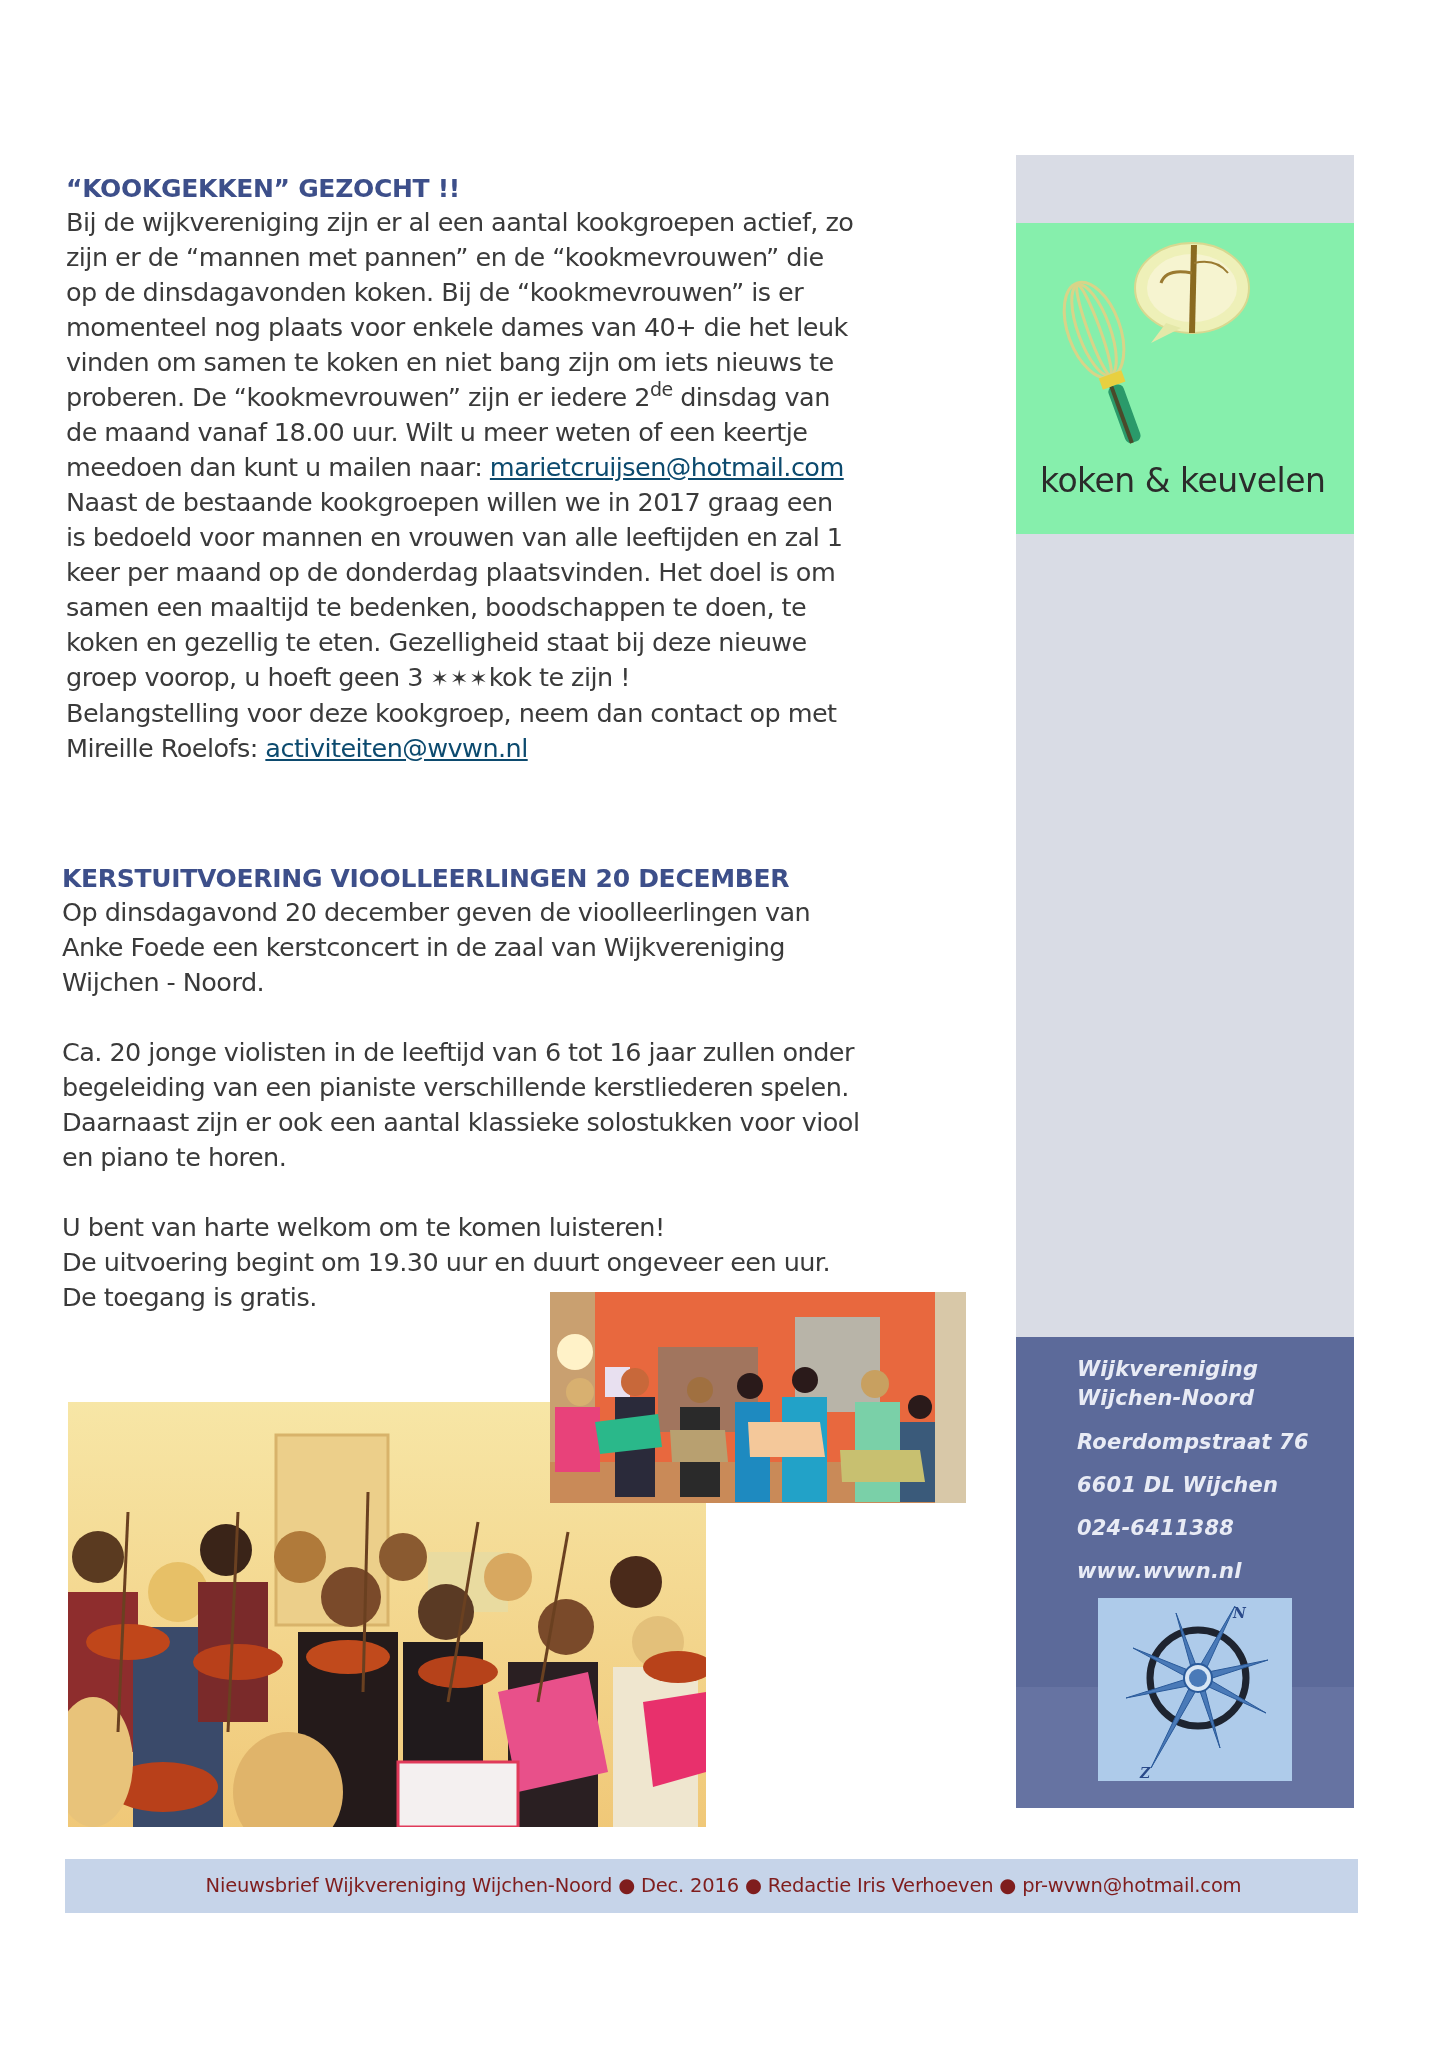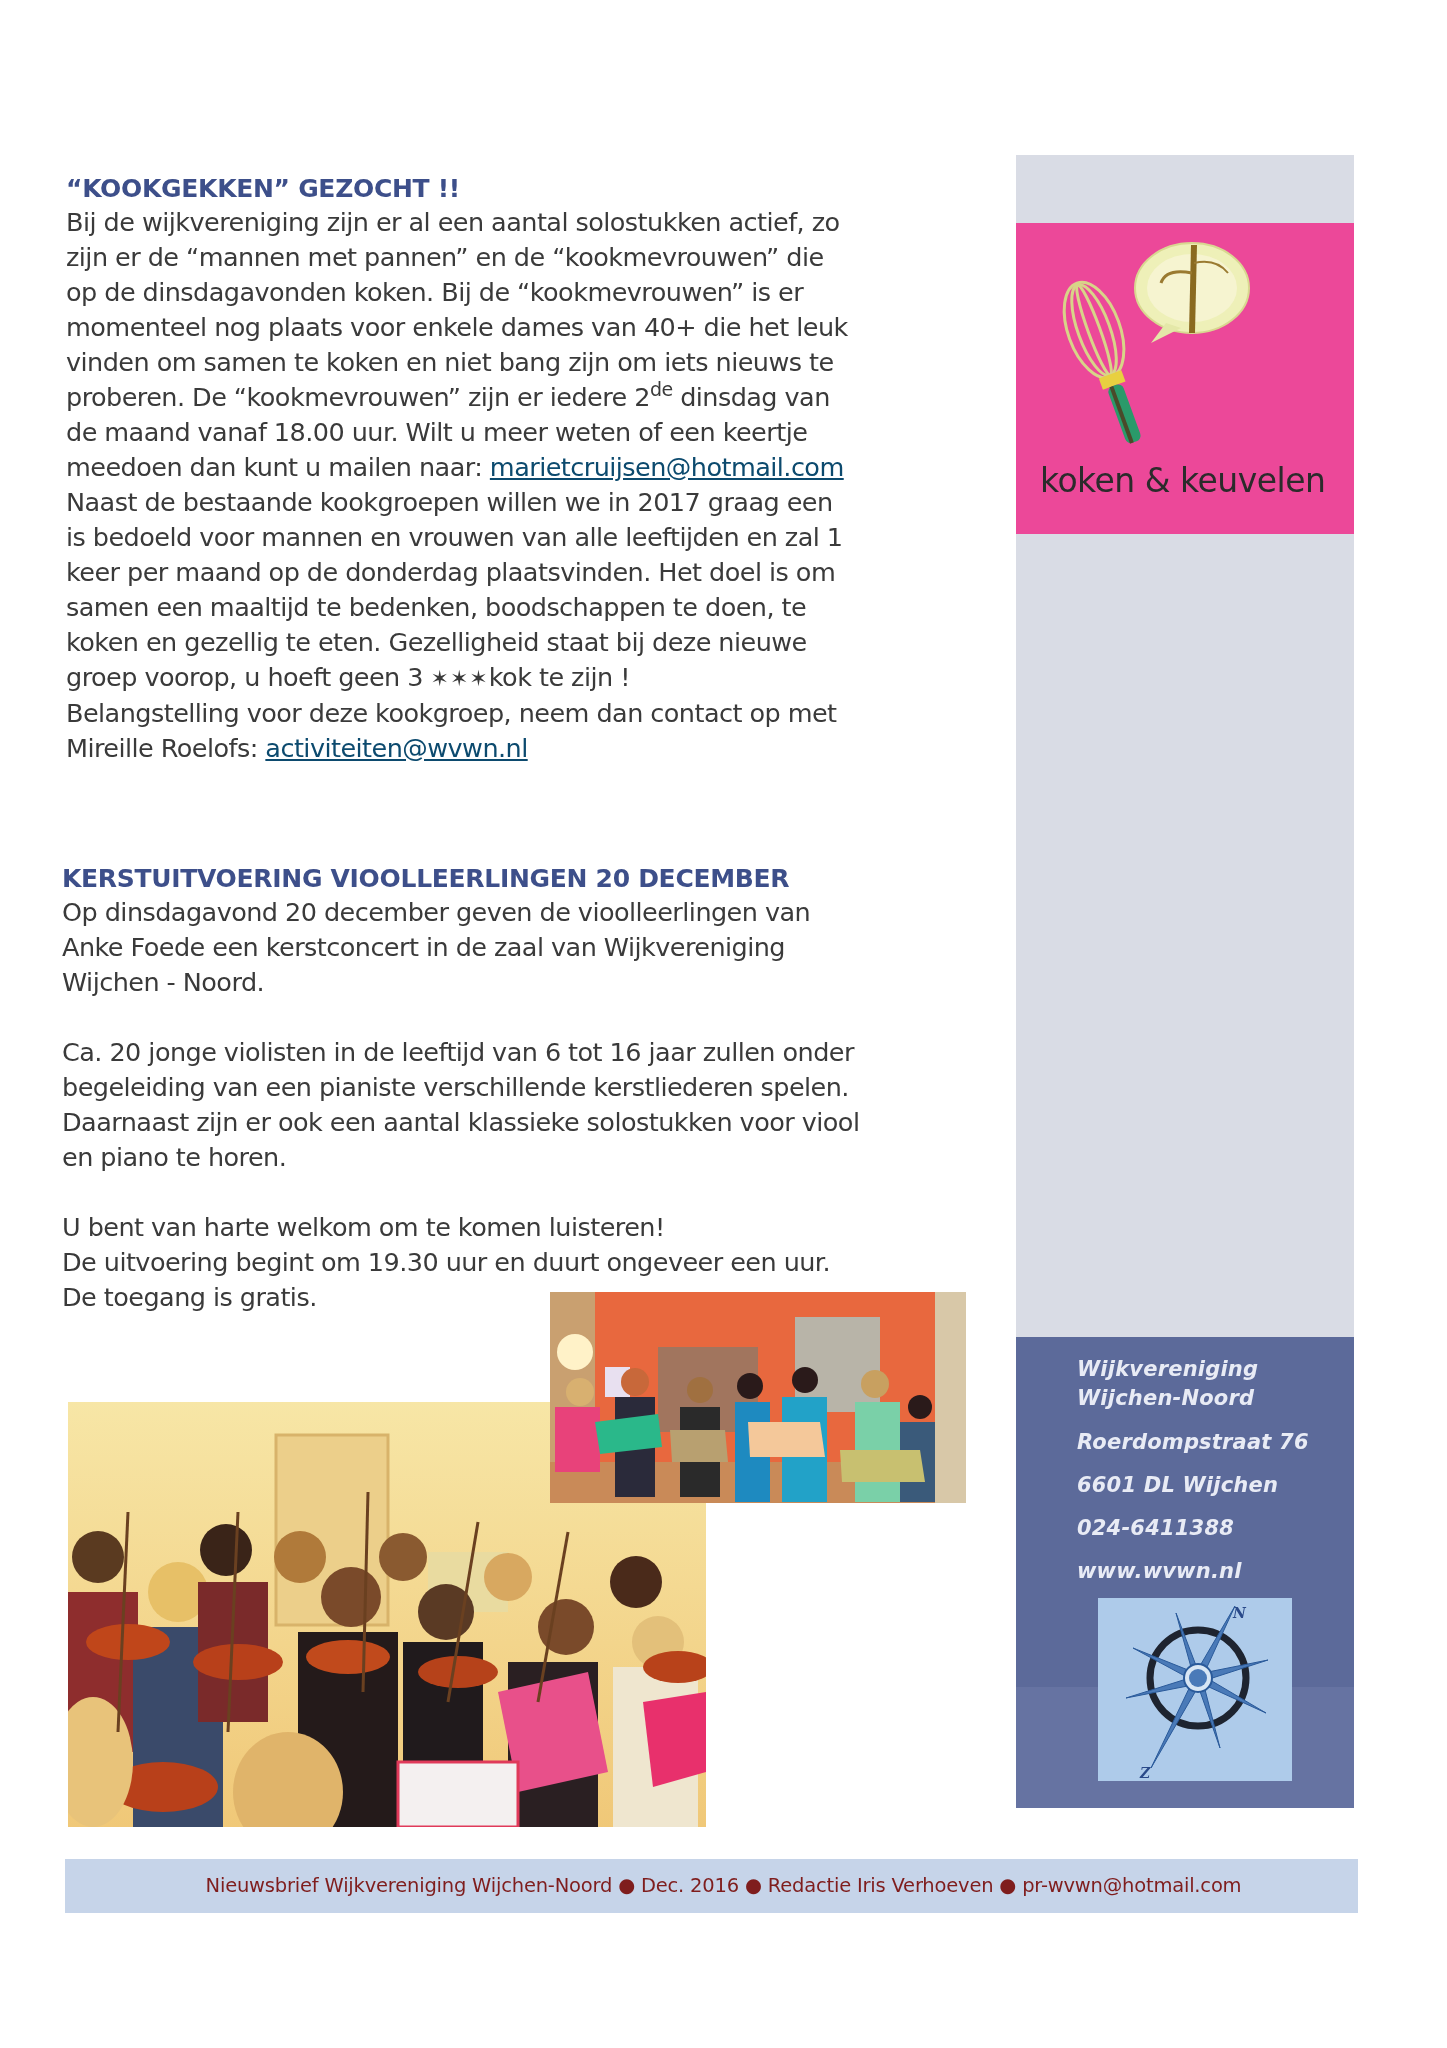--- a/index.html
+++ b/index.html
@@ -22,21 +22,21 @@
   .footer-text { color: #7f1d1d; font-size: 19.5px; white-space: nowrap; letter-spacing: -0.2px; }
 
   .photo { overflow: hidden; }
 </style>
 </head>
 <body>
 
 <div class="abs heading" style="left:66px; top:174px;">“KOOKGEKKEN” GEZOCHT !!</div>
 
 <div class="abs" style="left:66px; top:205px;">
-  <div class="body-line">Bij de wijkvereniging zijn er al een aantal solostukken actief, zo</div>
+  <div class="body-line">Bij de wijkvereniging zijn er al een aantal kookgroepen actief, zo</div>
   <div class="body-line">zijn er de “mannen met pannen” en de “kookmevrouwen” die</div>
   <div class="body-line">op de dinsdagavonden koken. Bij de “kookmevrouwen” is er</div>
   <div class="body-line">momenteel nog plaats voor enkele dames van 40+ die het leuk</div>
   <div class="body-line">vinden om samen te koken en niet bang zijn om iets nieuws te</div>
   <div class="body-line"><span>proberen. De “kookmevrouwen” zijn er iedere 2</span><sup>de</sup><span> dinsdag van</span></div>
   <div class="body-line">de maand vanaf 18.00 uur. Wilt u meer weten of een keertje</div>
   <div class="body-line"><span>meedoen dan kunt u mailen naar: </span><span class="link">marietcruijsen@hotmail.com</span></div>
   <div class="body-line">Naast de bestaande kookgroepen willen we in 2017 graag een</div>
   <div class="body-line">is bedoeld voor mannen en vrouwen van alle leeftijden en zal 1</div>
   <div class="body-line">keer per maand op de donderdag plaatsvinden. Het doel is om</div>
@@ -147,21 +147,21 @@
 
     <polygon points="45,130 108,122 112,155 50,162" fill="#2ab88a"></polygon>
     <polygon points="120,138 175,138 178,170 122,170" fill="#b8a070"></polygon>
     <polygon points="198,130 270,130 275,165 200,165" fill="#f4c89a"></polygon>
     <polygon points="290,158 370,158 375,190 292,190" fill="#c8c070"></polygon>
   </svg>
 </div>
 
 <div class="abs panel-gray" style="left:1016px; top:155px; width:338px; height:68px;"></div>
 
-<div class="abs" style="left:1016px; top:223px; width:338px; height:311px; background:#ec4899;">
+<div class="abs" style="left:1016px; top:223px; width:338px; height:311px; background:#86efac;">
   <svg class="abs" style="left:0; top:0;" width="338" height="250" viewBox="0 0 338 250">
 
     <ellipse cx="176" cy="65" rx="57" ry="45" fill="#eef0b8" stroke="#d8d890" stroke-width="2"></ellipse>
     <ellipse cx="176" cy="65" rx="45" ry="34" fill="#f6f4d0"></ellipse>
     <path d="M150 100 L135 120 L165 105 Z" fill="#e4e8a8"></path>
     <path d="M178 22 L176 110" stroke="#8a6a20" stroke-width="6"></path>
     <path d="M176 50 Q150 45 145 60" stroke="#9a7a30" stroke-width="3" fill="none"></path>
     <path d="M178 40 Q200 35 212 50" stroke="#9a7a30" stroke-width="2" fill="none"></path>
 
     <g transform="rotate(-20 90 140)">

